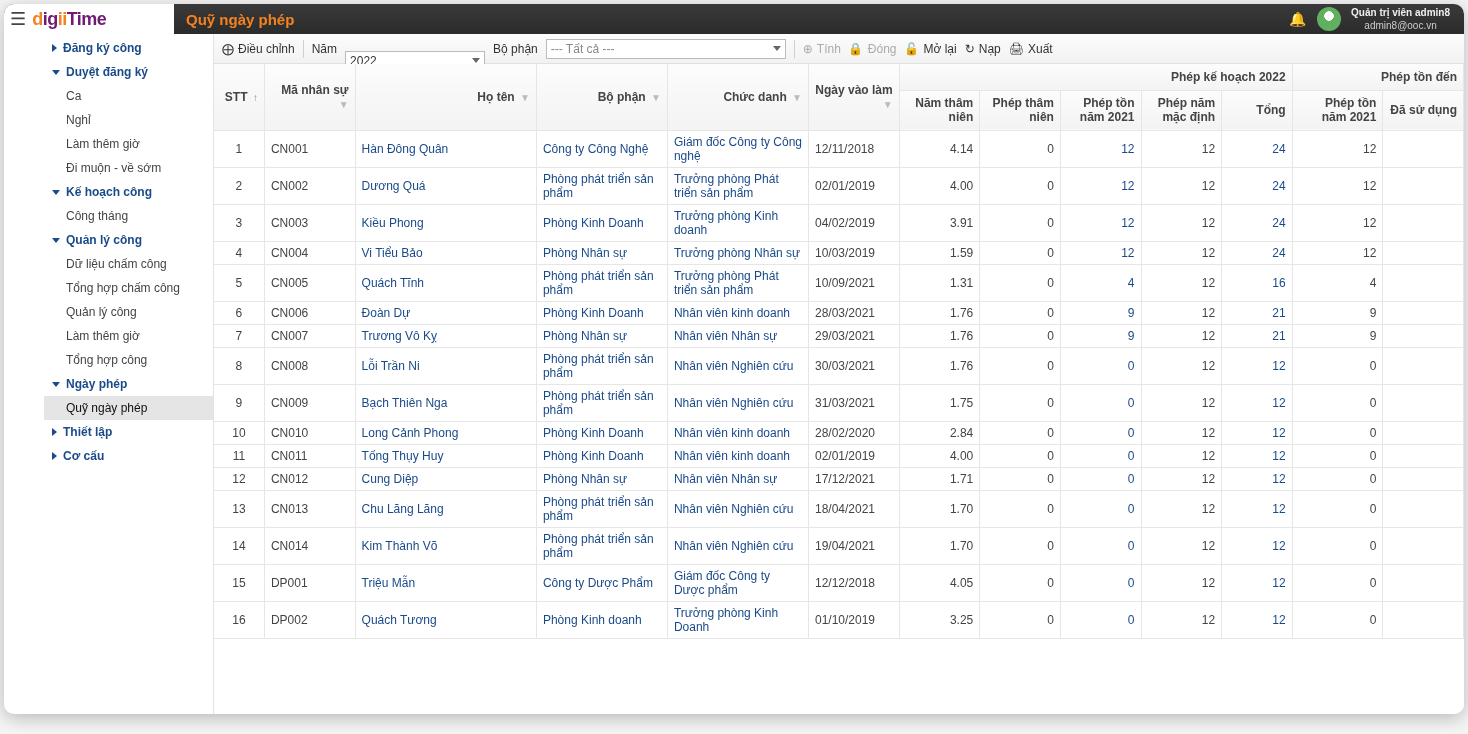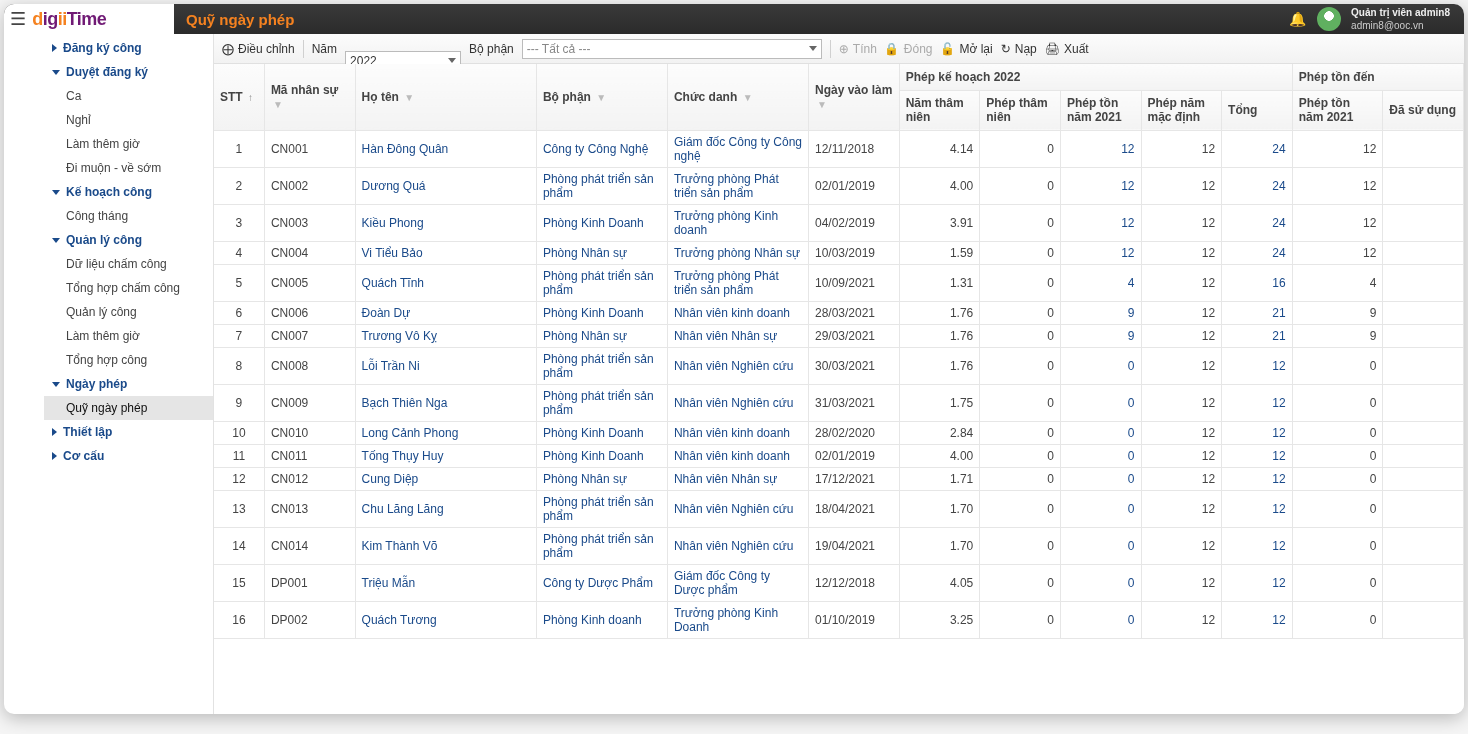--- a/index.html
+++ b/index.html
@@ -56,21 +56,21 @@
   .top-spacer { flex: 1; }
   .top-right { display: flex; align-items: center; gap: 10px; padding-right: 14px; }
   .bell { font-size: 14px; color: #ddd; cursor: pointer; }
   .avatar {
     width: 24px; height: 24px; border-radius: 50%;
     background: radial-gradient(circle at 50% 35%, #fff 28%, #60b060 30%);
     border: 2px solid #60b060;
   }
   .user-block { font-size: 10px; line-height: 13px; color: #eee; text-align: left; }
   .user-block .uname { font-weight: bold; }
-  .user-block .uemail { color: #ccc; }
+  .user-block .uemail { color: #ccc; text-align: center; }
 
   
   .body-row { display: flex; flex: 1; min-height: 0; padding-left: 40px; }
 
   
   .sidebar {
     width: 170px;
     background: #fff;
     border-right: 1px solid #e2e2e2;
     flex-shrink: 0;
@@ -120,22 +120,22 @@
   .tbtn { display: flex; align-items: center; gap: 4px; color: #333; cursor: pointer; font-size: 12px; }
   .tbtn.disabled { color: #aaa; cursor: default; }
   .tbtn .ico { font-size: 12px; }
   .divider { width: 1px; height: 18px; background: #d0d0d0; }
   .tlabel { color: #333; }
   .tselect {
     height: 20px; border: 1px solid #bbb; background: #fff; font-size: 12px;
     padding: 0 4px; display: flex; align-items: center; justify-content: space-between;
     cursor: pointer;
   }
-  .tselect.year { width: 116px; margin-top: 24px; }
-  .tselect.dept { width: 300px; color: #888; }
+  .tselect.year { width: 140px; margin-top: 24px; }
+  .tselect.dept { width: 240px; color: #888; }
   .tselect .caret {
     width: 0; height: 0;
     border-left: 4px solid transparent;
     border-right: 4px solid transparent;
     border-top: 5px solid #666;
   }
 
   
   .grid-wrap { flex: 1; overflow: auto; }
   table { border-collapse: collapse; width: 100%; font-size: 12px; }
@@ -143,21 +143,21 @@
     border-right: 1px solid #e6e6e6;
     border-bottom: 1px solid #e6e6e6;
     padding: 4px 6px;
     text-align: left;
     vertical-align: middle;
   }
   thead th {
     background: linear-gradient(#fcfcfc,#f3f3f3);
     font-weight: bold;
     color: #444;
-    text-align: left;
+    text-align: right;
     position: sticky;
   }
   thead tr.row1 th { height: 26px; }
   thead tr.row2 th { height: 40px; }
   tbody tr { color: #444;}
   .num { text-align: right; }
   .ctr { text-align: center; }
   .link { color: #1a4a8a; cursor: pointer; }
   .filter-ico { color:#bbb; font-size:10px; margin-left:2px;}
   .sort-ico { color:#888; font-size:10px; margin-left:2px;}

